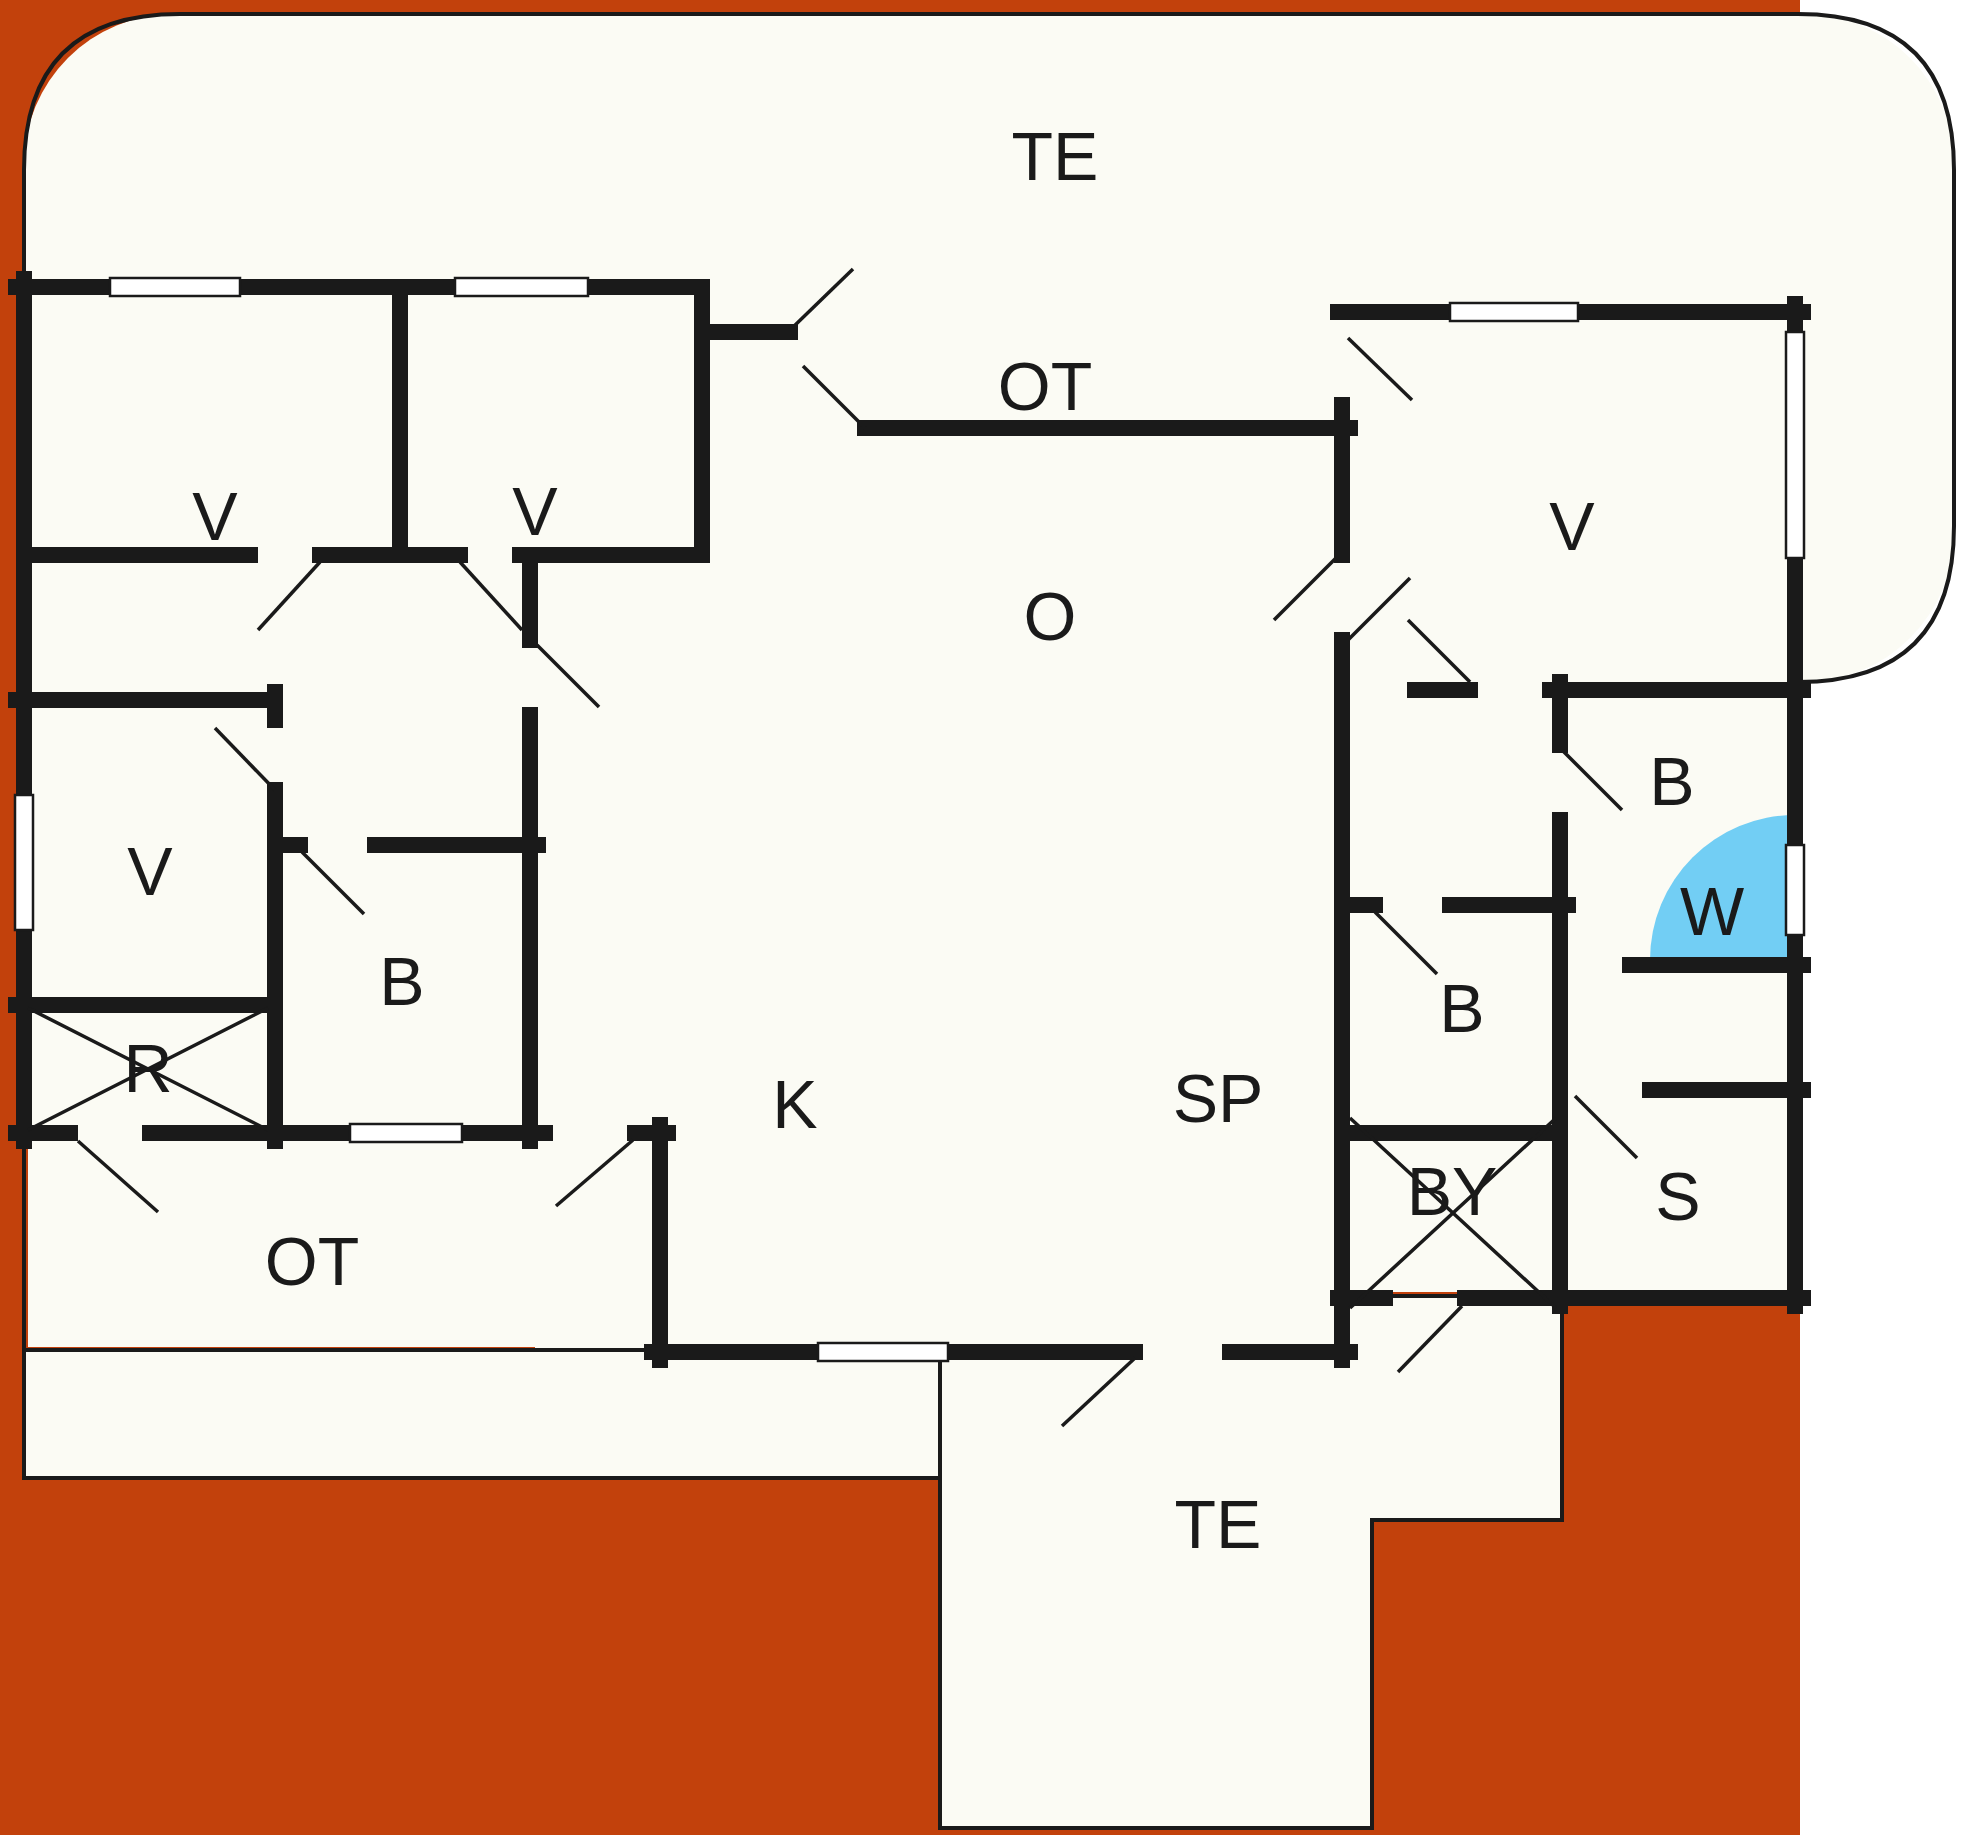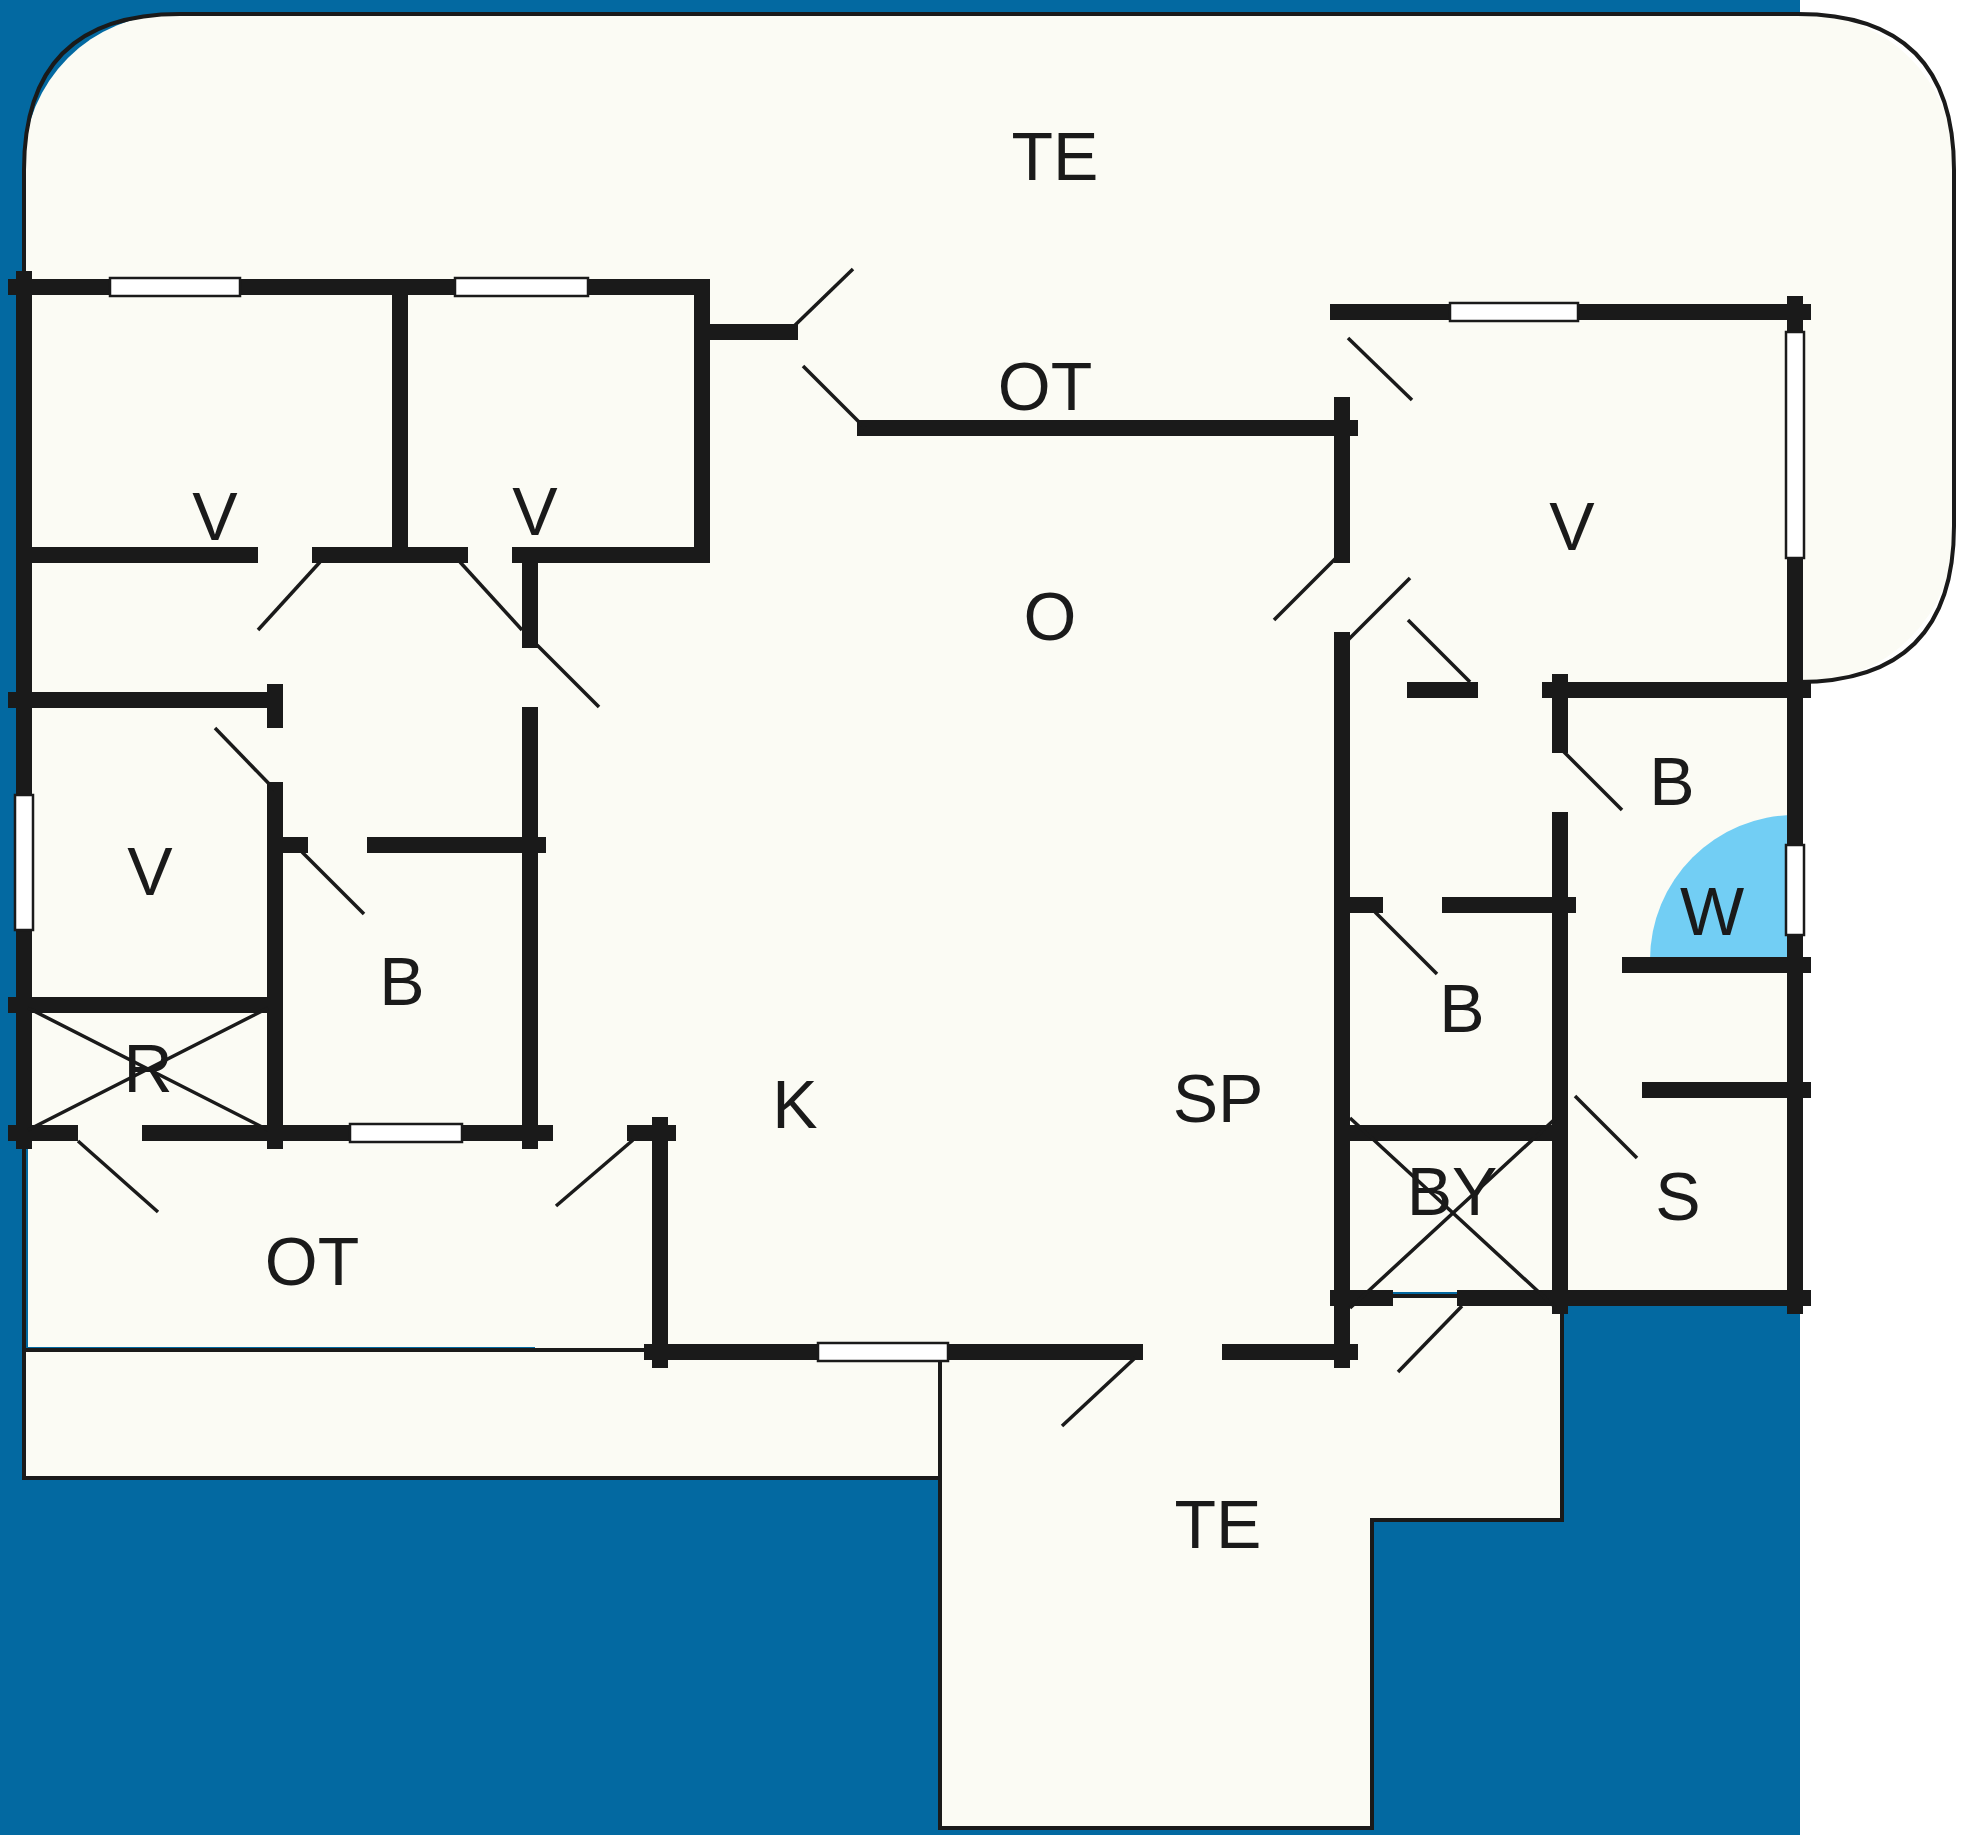--- a/index.html
+++ b/index.html
@@ -1,16 +1,16 @@
 <!DOCTYPE html>
 <html><head>
 <meta charset="utf-8">
 <style>
   html,body{margin:0;padding:0;background:#ffffff;}
-  .stage{width:1800px;height:1835px;position:relative;background:#0369a1;}
+  .stage{width:1800px;height:1835px;position:relative;background:#c2410c;}
   svg{display:block;}
   .room-label{font-family:"Liberation Sans",sans-serif;font-size:68px;fill:#1a1a1a;text-anchor:middle;}
   .wall{stroke:#1a1a1a;stroke-width:16;fill:none;stroke-linecap:square;}
   .thinline{stroke:#1a1a1a;stroke-width:4;fill:none;}
   .leaf{stroke:#1a1a1a;stroke-width:3.5;fill:none;}
   .cross{stroke:#1a1a1a;stroke-width:3.5;fill:none;}
   .floorfill{fill:#fbfbf4;stroke:none;}
   .window{fill:#ffffff;stroke:#1a1a1a;stroke-width:2.5;}
 </style>
 </head>

